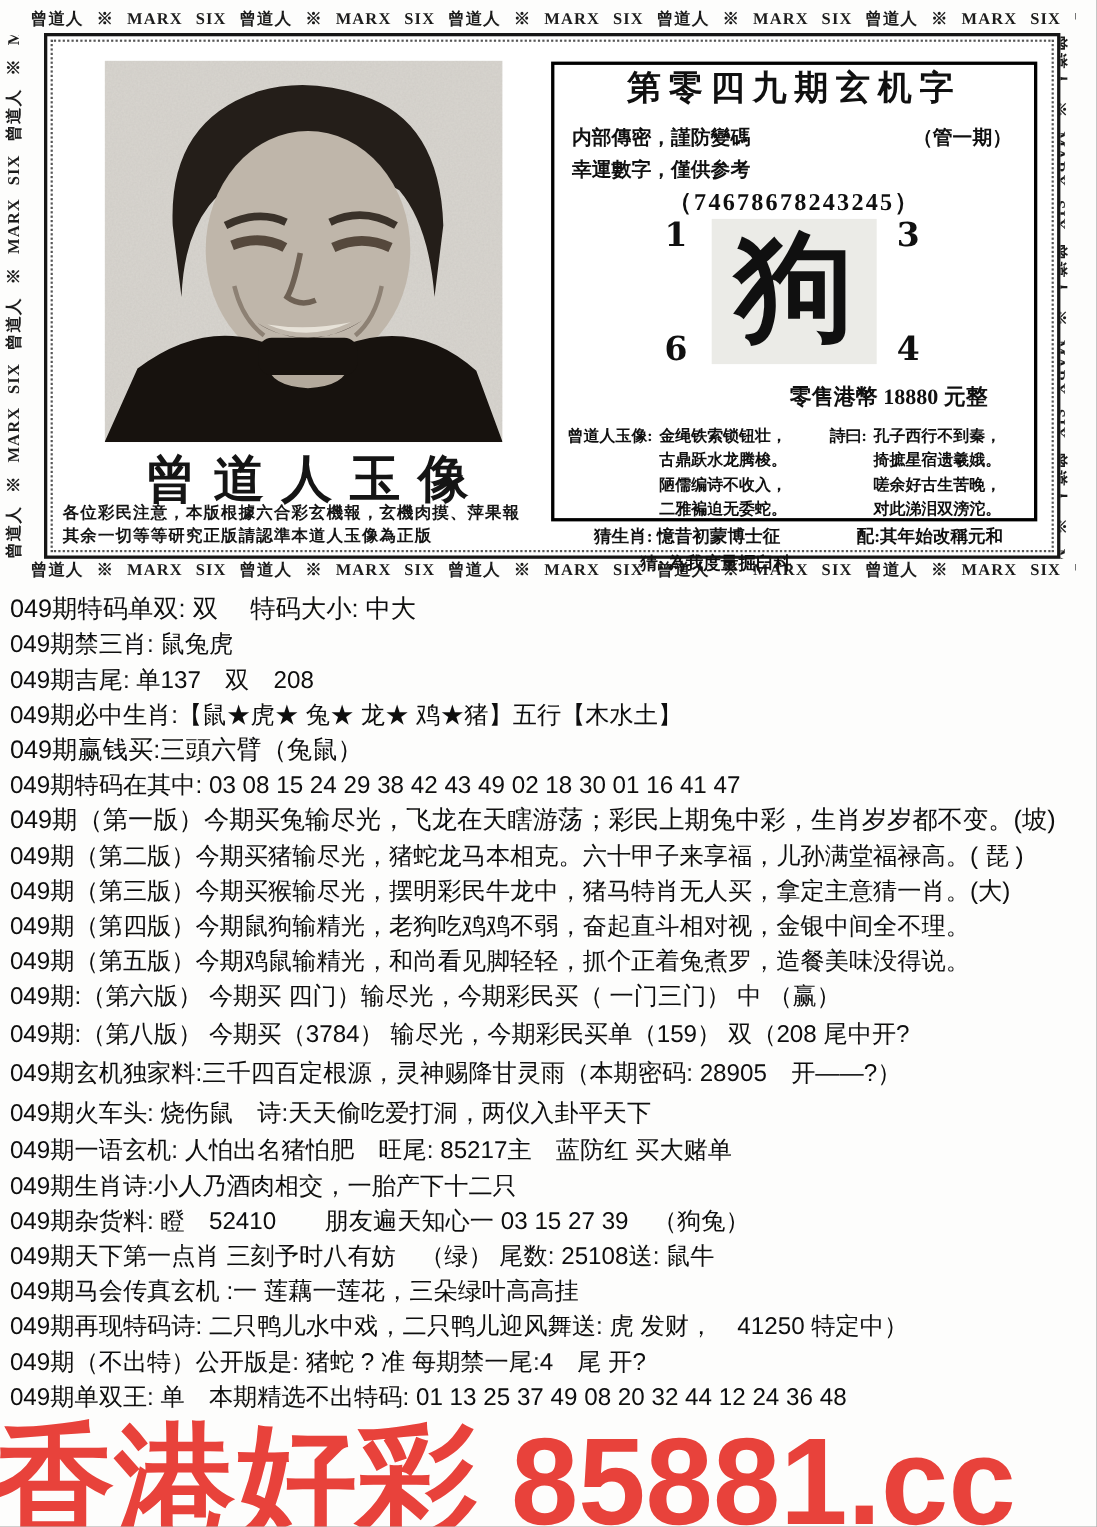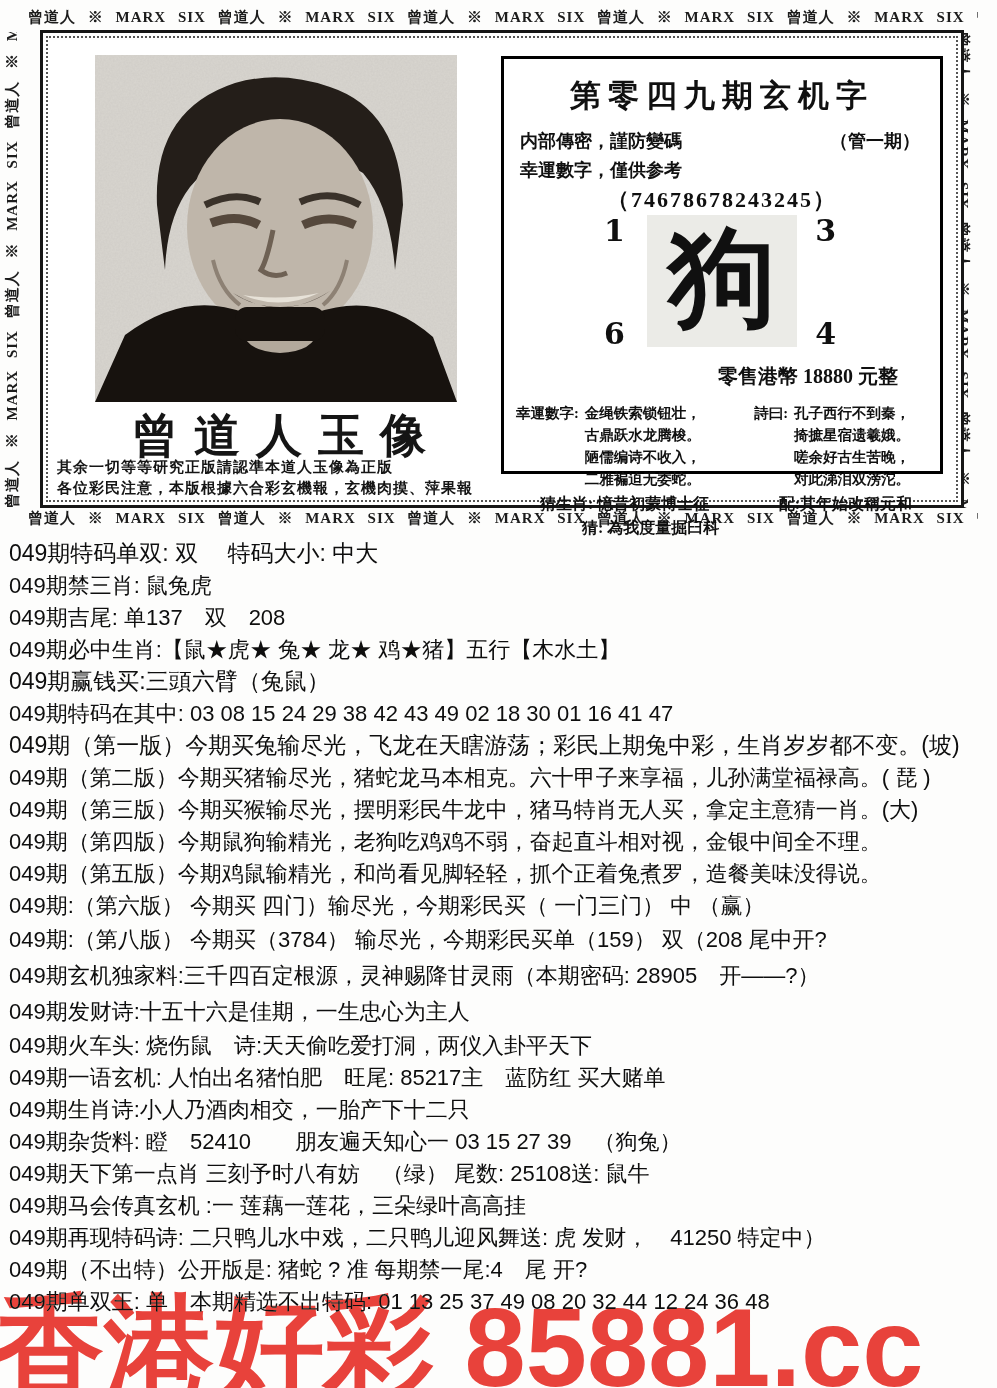--- a/index.html
+++ b/index.html
@@ -24,21 +24,21 @@
   
   .photo-wrap{position:absolute;left:52px;top:22px;width:362px;height:347px;overflow:hidden;}
   .caption{position:absolute;left:24px;top:372px;width:440px;text-align:center;
            font-family:"Liberation Serif",serif;font-weight:bold;font-size:46px;letter-spacing:16px;}
   .notice{position:absolute;left:14px;top:424px;width:450px;
           font-family:"Liberation Serif",serif;font-weight:bold;font-size:15px;line-height:21px;letter-spacing:1px;}
 
   
   .oracle{position:absolute;left:458px;top:23px;width:436px;height:412px;border:3px solid #000;
           font-family:"Liberation Serif",serif;color:#101010;}
-  .o-title{margin-top:16px;text-align:center;font-size:31px;font-weight:bold;letter-spacing:7px;}
+  .o-title{text-align:center;font-size:31px;font-weight:bold;letter-spacing:7px;}
   .o-row1{display:flex;justify-content:space-between;padding:0 20px 0 16px;margin-top:12px;
           font-size:18px;font-weight:bold;}
   .o-row2{padding-left:16px;margin-top:5px;font-size:18px;font-weight:bold;}
   .o-lucky{text-align:center;font-size:22px;font-weight:bold;margin-top:3px;letter-spacing:2px;}
   .o-zodiac{position:relative;width:240px;height:126px;margin:6px auto 0;}
   .o-char{position:absolute;left:45px;top:-6px;width:150px;height:132px;background:#ebebe7;
           text-align:center;font-size:108px;line-height:128px;font-weight:bold;
           font-family:"Liberation Serif",serif;}
   .o-corner{position:absolute;font-size:30px;font-weight:bold;font-family:"DejaVu Serif",serif;}
   .o-tl{left:2px;top:-8px;} .o-tr{right:6px;top:-8px;} .o-bl{left:2px;bottom:-4px;} .o-br{right:6px;bottom:-4px;}
@@ -100,22 +100,22 @@
         <path d="M118,205 Q125,235 145,250" stroke="#8d8174" stroke-width="4" fill="none"></path>
         <path d="M252,205 Q246,235 228,250" stroke="#8d8174" stroke-width="4" fill="none"></path>
 
         <rect x="148" y="262" width="74" height="38" fill="#b3a99c"></rect>
         <path d="M0,347 L30,280 Q90,235 150,258 L148,276 Q150,296 185,298 Q220,296 222,276 L220,258 Q285,235 338,282 L362,347 Z" fill="#17120e"></path>
         <rect x="140" y="252" width="90" height="34" rx="12" fill="#17120e"></rect>
       </svg>
     </div>
     <div class="caption">曾道人玉像</div>
     <div class="notice">
+      <div>各位彩民注意，本版根據六合彩玄機報，玄機肉摸、萍果報</div>
       <div>其余一切等等研究正版請認準本道人玉像為正版</div>
-      <div>各位彩民注意，本版根據六合彩玄機報，玄機肉摸、萍果報</div>
     </div>
 
     <div class="oracle">
       <div class="o-title">第零四九期玄机字</div>
       <div class="o-row1">
         <span>内部傳密，謹防變碼</span>
         <span>（管一期）</span>
       </div>
       <div class="o-row2">幸運數字，僅供参考</div>
       <div class="o-lucky">（74678678243245）</div>
@@ -125,21 +125,21 @@
         <span class="o-corner o-tr">3</span>
         <span class="o-corner o-bl">6</span>
         <span class="o-corner o-br">4</span>
         <div class="o-char">狗</div>
       </div>
 
       <div class="o-price">零售港幣 18880 元整</div>
 
       <div class="o-poems">
         <div class="o-poem o-poem-left">
-          <span class="o-poem-label">幸運數字:</span>
+          <span class="o-poem-label">曾道人玉像:</span>
           <div>
               <div>金绳铁索锁钮壮，</div>
               <div>古鼎跃水龙腾梭。</div>
               <div>陋儒编诗不收入，</div>
               <div>二雅褊迫无委蛇。</div>
             </div>
         </div>
         <div class="o-poem">
           <span class="o-poem-label">詩曰:</span>
           <div>
@@ -167,21 +167,20 @@
       <div class="line">049期赢钱买:三頭六臂（兔鼠）</div>
       <div class="line">049期特码在其中: 03 08 15 24 29 38 42 43 49 02 18 30 01 16 41 47</div>
       <div class="line">049期（第一版）今期买兔输尽光，飞龙在天瞎游荡；彩民上期兔中彩，生肖岁岁都不变。(坡)</div>
       <div class="line">049期（第二版）今期买猪输尽光，猪蛇龙马本相克。六十甲子来享福，儿孙满堂福禄高。( 琵 )</div>
       <div class="line">049期（第三版）今期买猴输尽光，摆明彩民牛龙中，猪马特肖无人买，拿定主意猜一肖。(大)</div>
       <div class="line">049期（第四版）今期鼠狗输精光，老狗吃鸡鸡不弱，奋起直斗相对视，金银中间全不理。</div>
       <div class="line">049期（第五版）今期鸡鼠输精光，和尚看见脚轻轻，抓个正着兔煮罗，造餐美味没得说。</div>
       <div class="line">049期:（第六版） 今期买 四门）输尽光，今期彩民买（ 一门三门） 中 （赢）</div>
       <div class="line">049期:（第八版） 今期买（3784） 输尽光，今期彩民买单（159） 双（208 尾中开?</div>
       <div class="line">049期玄机独家料:三千四百定根源，灵神赐降甘灵雨（本期密码: 28905　开——?）</div>
-      <div class="line">049期发财诗:十五十六是佳期，一生忠心为主人</div>
       <div class="line">049期火车头: 烧伤鼠　诗:天天偷吃爱打洞，两仪入卦平天下</div>
       <div class="line">049期一语玄机: 人怕出名猪怕肥　旺尾: 85217主　蓝防红 买大赌单</div>
       <div class="line">049期生肖诗:小人乃酒肉相交，一胎产下十二只</div>
       <div class="line">049期杂货料: 瞪　52410　　朋友遍天知心一 03 15 27 39　（狗兔）</div>
       <div class="line">049期天下第一点肖 三刻予时八有妨　（绿） 尾数: 25108送: 鼠牛</div>
       <div class="line">049期马会传真玄机 :一 莲藕一莲花，三朵绿叶高高挂</div>
       <div class="line">049期再现特码诗: 二只鸭儿水中戏，二只鸭儿迎风舞送: 虎 发财，　41250 特定中）</div>
       <div class="line">049期（不出特）公开版是: 猪蛇 ? 准 每期禁一尾:4　尾 开?</div>
       <div class="line">049期单双王: 单　本期精选不出特码: 01 13 25 37 49 08 20 32 44 12 24 36 48</div>
     </div>

